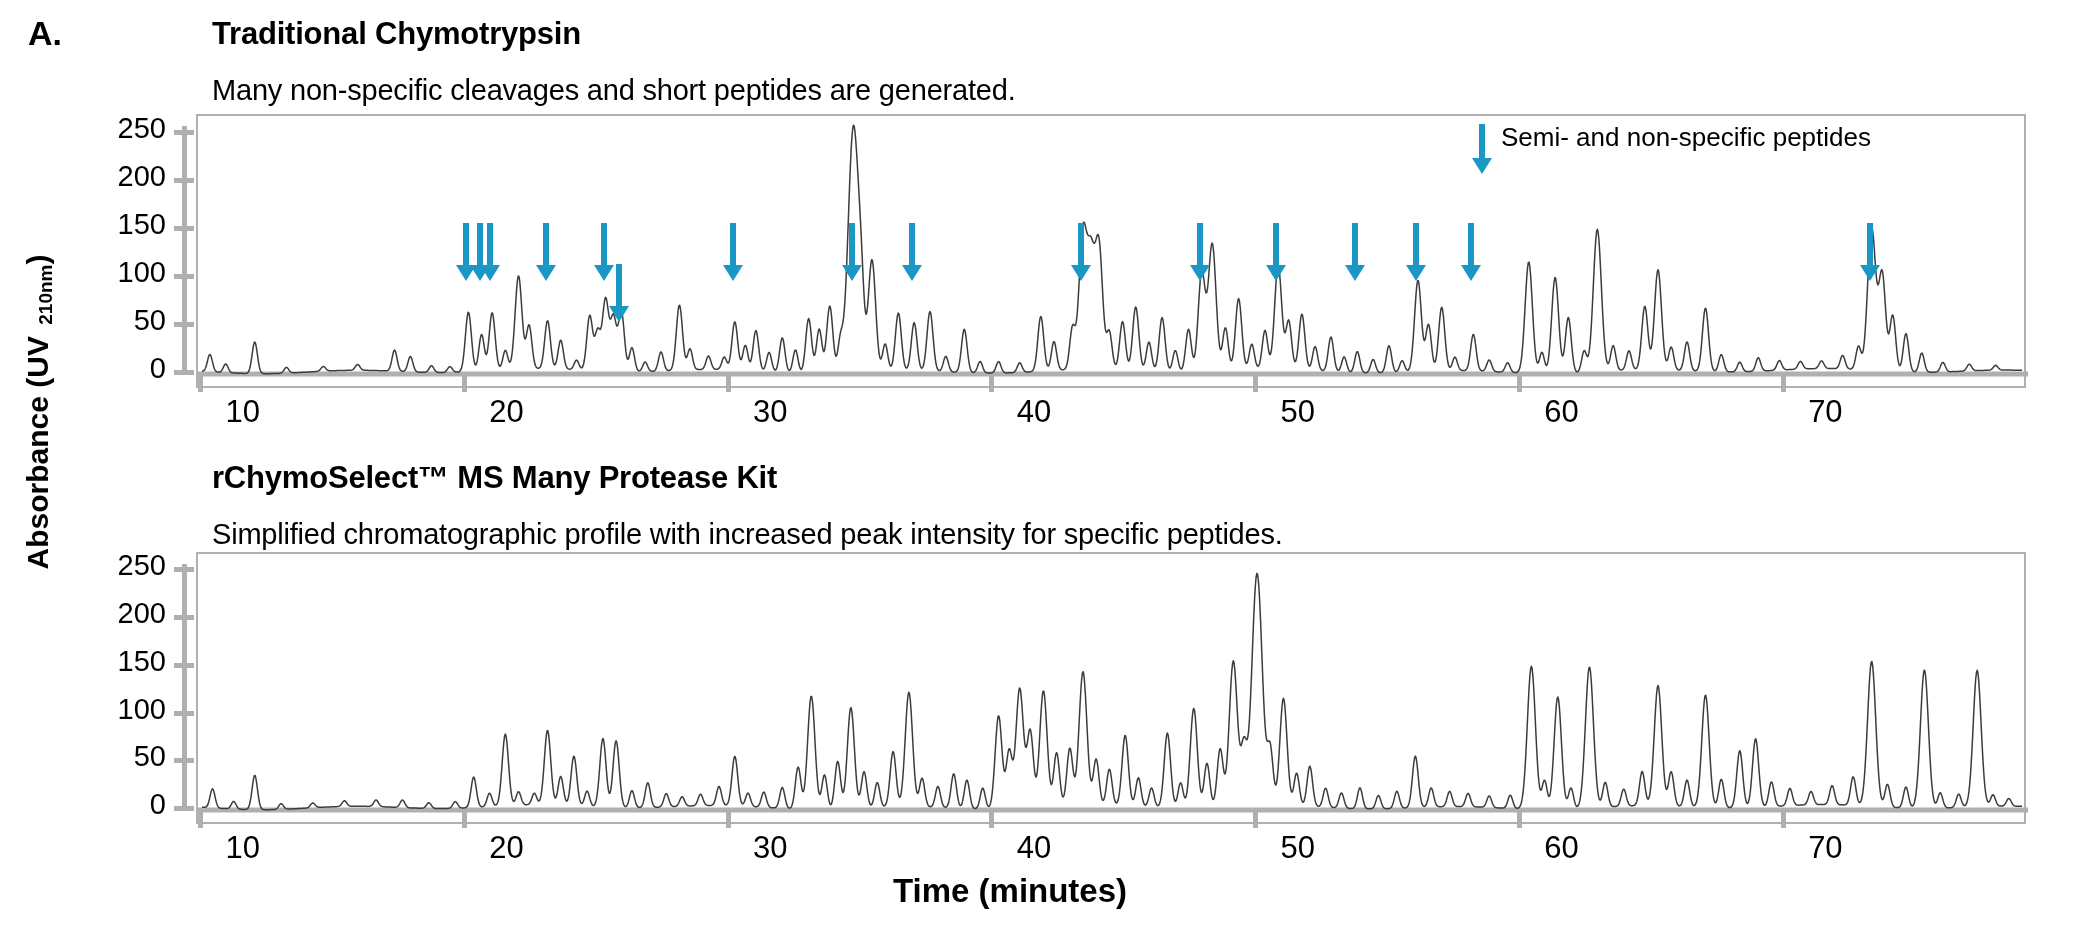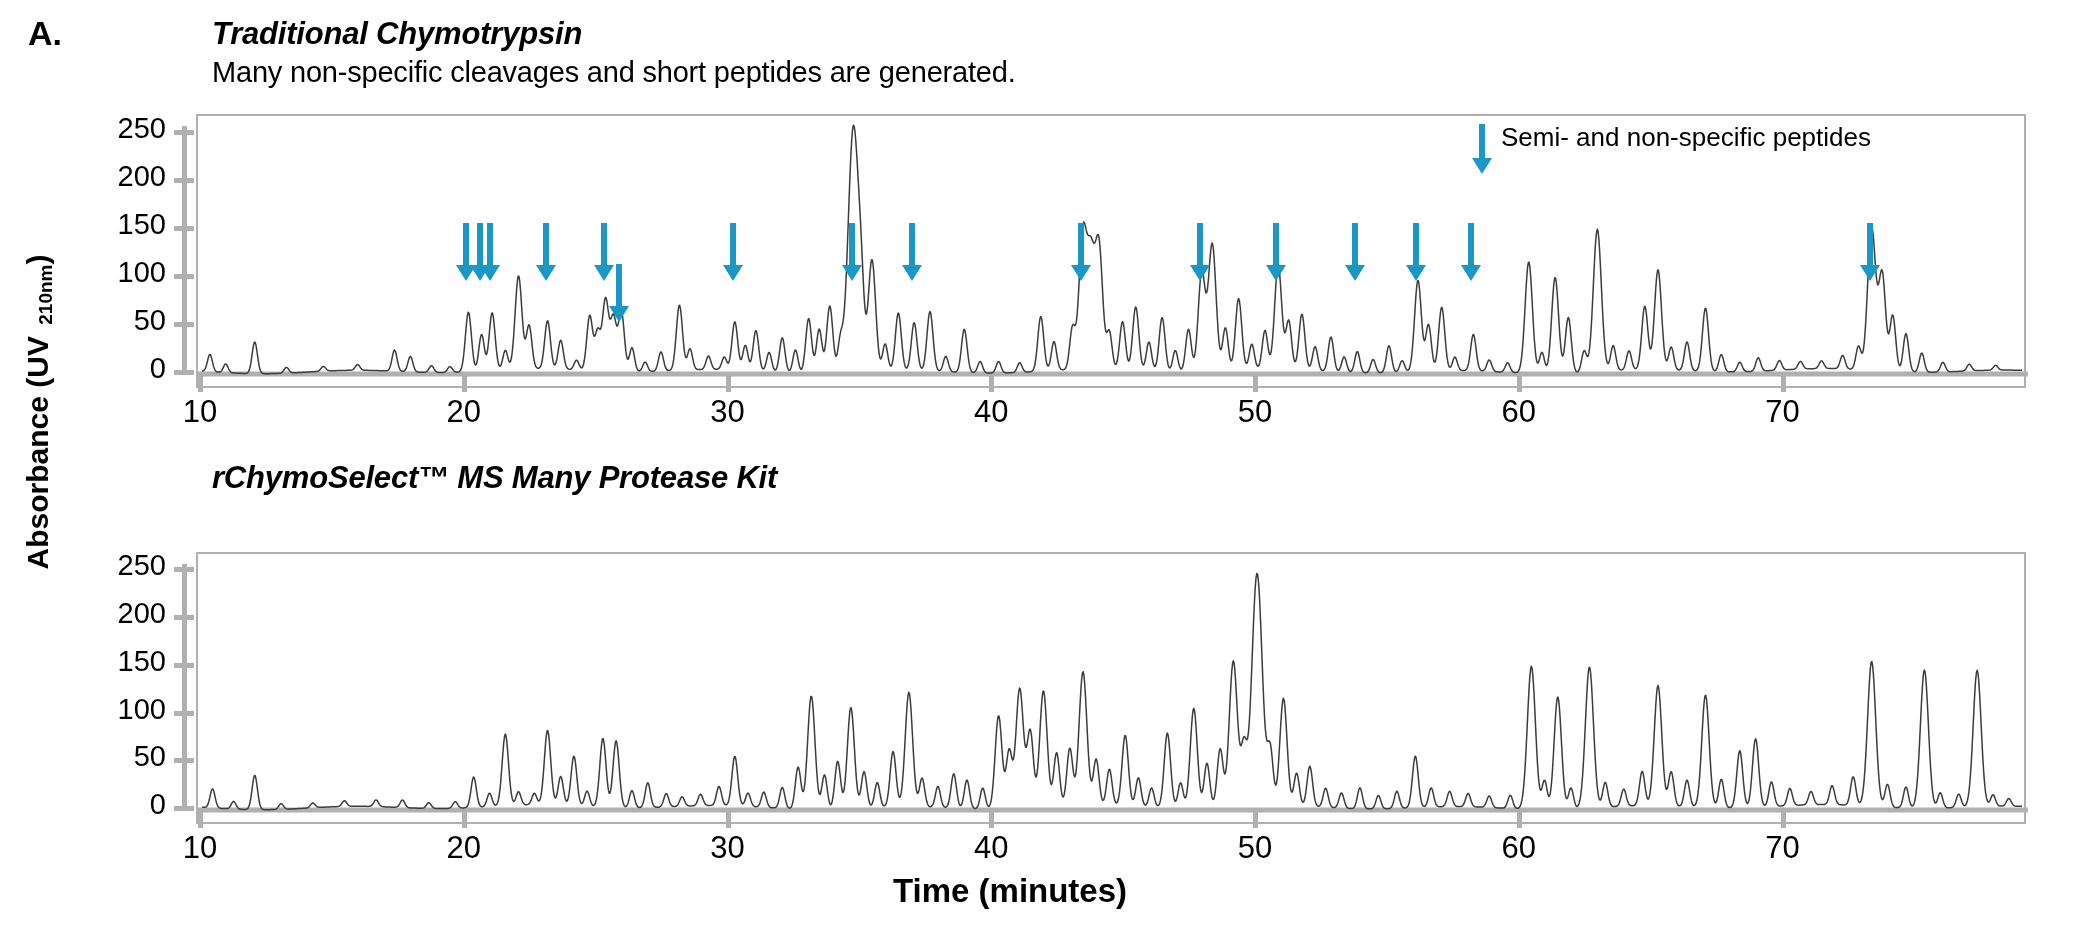--- a/index.html
+++ b/index.html
@@ -6,28 +6,28 @@
   body{width:2084px;height:938px;font-family:"Liberation Sans",sans-serif;color:#000;overflow:hidden;}
   #root{position:relative;width:2084px;height:938px;}
 
   .panel-letter{position:absolute;left:28px;top:14px;font-size:34px;font-weight:bold;letter-spacing:0px;}
 
   .ylabel-wrap{position:absolute;left:8px;top:150px;width:46px;height:520px;}
   .ylabel{position:absolute;left:-230px;top:245px;width:520px;text-align:center;
           transform:rotate(-90deg);font-size:30px;font-weight:bold;white-space:nowrap;}
   .ylabel sub{font-size:19px;font-weight:bold;vertical-align:baseline;position:relative;top:4px;padding-left:3px;}
 
-  .title{position:absolute;font-size:31px;font-weight:bold;letter-spacing:-0.2px;white-space:nowrap;font-style:italic;}
-  .subtitle{position:absolute;font-size:29px;font-weight:normal;letter-spacing:-0.2px;white-space:nowrap;}
+  .title{position:absolute;font-size:31px;font-weight:bold;letter-spacing:-0.2px;white-space:nowrap;}
+  .subtitle{position:absolute;font-size:29px;font-weight:normal;letter-spacing:-0.2px;white-space:nowrap;margin-top:18px;}
 
   .plot-box{position:absolute;border:2px solid #b0b0b0;background:#fff;box-sizing:border-box;}
   .axis-line{position:absolute;background:#b0b0b0;}
   .tick{position:absolute;background:#b0b0b0;}
   .ytick-label{position:absolute;font-size:29px;text-align:right;white-space:nowrap;}
-  .xtick-label{position:absolute;font-size:31px;text-align:center;white-space:nowrap;}
+  .xtick-label{position:absolute;font-size:31px;text-align:right;white-space:nowrap;}
 
   .trace{position:absolute;left:0;top:0;}
 
   .arrow{position:absolute;}
   .arrow .shaft{position:absolute;left:50%;top:0;width:6px;margin-left:-3px;background:#1a97c4;}
   .arrow .head{position:absolute;left:50%;bottom:0;width:0;height:0;margin-left:-10px;
                border-left:10px solid transparent;border-right:10px solid transparent;
                border-top:16px solid #1a97c4;}
 
   .legend-note{position:absolute;font-size:26px;white-space:nowrap;}
@@ -147,20 +147,21 @@
       </div>
       <div class="arrow" style="left: 1858.65px; top: 222.916px; width: 22px; height: 57.7099px;">
         <span class="shaft" style="height:42.70992366412213px;background:#1a97c4"></span>
         <span class="head" style="border-top-color:#1a97c4"></span>
       </div>
     </div>
 
   <div class="legend-note" style="left:1501px;top:122px;">Semi- and non-specific peptides</div>
 
   <div class="title" style="left:212px;top:460px;">rChymoSelect™ MS Many Protease Kit</div>
+  <div class="subtitle" style="left:212px;top:500px;">Simplified chromatographic profile with increased peak intensity for specific peptides.</div>
 
   <div id="panel2" class="plot-box" style="left:196px;top:552px;width:1830px;height:272px;">
     <svg id="svg2" class="trace" width="1830" height="272">
         <line x1="0" x2="1830" y1="256" y2="256" stroke="#b0b0b0" stroke-width="5"></line>
         <polyline points="4.00,253.30 4.76,253.34 5.52,253.36 6.27,253.36 7.03,253.28 7.79,253.05 8.55,252.54 9.31,251.56 10.07,249.92 10.82,247.52 11.58,244.41 12.34,240.94 13.10,237.74 13.86,235.51 14.62,234.83 15.38,235.89 16.13,238.43 16.89,241.82 17.65,245.34 18.41,248.44 19.17,250.80 19.92,252.39 20.68,253.36 21.44,253.90 22.20,254.18 22.96,254.32 23.72,254.41 24.47,254.46 25.23,254.51 25.99,254.55 26.75,254.59 27.51,254.62 28.27,254.62 29.03,254.58 29.78,254.43 30.54,254.09 31.30,253.48 32.06,252.53 32.82,251.25 33.57,249.80 34.33,248.47 35.09,247.60 35.85,247.44 36.61,248.06 37.37,249.28 38.12,250.79 38.88,252.24 39.64,253.43 40.40,254.27 41.16,254.79 41.92,255.09 42.68,255.24 43.43,255.32 44.19,255.37 44.95,255.40 45.71,255.42 46.47,255.43 47.23,255.41 47.98,255.34 48.74,255.14 49.50,254.68 50.26,253.77 51.02,252.16 51.77,249.55 52.53,245.76 53.29,240.80 54.05,235.06 54.81,229.30 55.57,224.54 56.33,221.75 57.08,221.58 57.84,224.07 58.60,228.65 59.36,234.35 60.12,240.17 60.88,245.27 61.63,249.24 62.39,252.02 63.15,253.76 63.91,254.76 64.67,255.28 65.42,255.53 66.18,255.63 66.94,255.67 67.70,255.68 68.46,255.68 69.22,255.67 69.98,255.66 70.73,255.65 71.49,255.64 72.25,255.63 73.01,255.62 73.77,255.60 74.53,255.58 75.28,255.55 76.04,255.50 76.80,255.40 77.56,255.20 78.32,254.84 79.07,254.24 79.83,253.38 80.59,252.29 81.35,251.15 82.11,250.19 82.87,249.67 83.63,249.73 84.38,250.36 85.14,251.35 85.90,252.45 86.66,253.42 87.42,254.15 88.17,254.62 88.93,254.87 89.69,254.99 90.45,255.02 91.21,255.01 91.97,254.98 92.72,254.95 93.48,254.91 94.24,254.88 95.00,254.84 95.76,254.80 96.52,254.77 97.27,254.73 98.03,254.69 98.79,254.65 99.55,254.61 100.31,254.57 101.07,254.53 101.83,254.49 102.58,254.45 103.34,254.41 104.10,254.37 104.86,254.32 105.62,254.28 106.37,254.23 107.13,254.18 107.89,254.10 108.65,253.98 109.41,253.76 110.17,253.39 110.93,252.82 111.68,252.02 112.44,251.06 113.20,250.09 113.96,249.34 114.72,249.01 115.48,249.17 116.23,249.78 116.99,250.64 117.75,251.53 118.51,252.28 119.27,252.81 120.03,253.13 120.78,253.29 121.54,253.34 122.30,253.34 123.06,253.32 123.82,253.29 124.57,253.25 125.33,253.21 126.09,253.18 126.85,253.14 127.61,253.11 128.37,253.07 129.13,253.03 129.88,253.00 130.64,252.97 131.40,252.93 132.16,252.90 132.92,252.87 133.67,252.84 134.43,252.81 135.19,252.78 135.95,252.75 136.71,252.72 137.47,252.69 138.23,252.66 138.98,252.61 139.74,252.53 140.50,252.38 141.26,252.10 142.02,251.63 142.78,250.89 143.53,249.90 144.29,248.76 145.05,247.69 145.81,246.93 146.57,246.72 147.32,247.10 148.08,247.97 148.84,249.06 149.60,250.14 150.36,251.01 151.12,251.62 151.87,251.99 152.63,252.18 153.39,252.27 154.15,252.30 154.91,252.31 155.67,252.31 156.42,252.31 157.18,252.30 157.94,252.30 158.70,252.30 159.46,252.30 160.22,252.30 160.97,252.30 161.73,252.31 162.49,252.31 163.25,252.32 164.01,252.32 164.77,252.33 165.53,252.33 166.28,252.34 167.04,252.35 167.80,252.36 168.56,252.37 169.32,252.38 170.08,252.38 170.83,252.36 171.59,252.29 172.35,252.12 173.11,251.78 173.87,251.19 174.63,250.29 175.38,249.11 176.14,247.82 176.90,246.69 177.66,246.00 178.42,245.98 179.17,246.63 179.93,247.76 180.69,249.09 181.45,250.34 182.21,251.32 182.97,251.99 183.72,252.40 184.48,252.63 185.24,252.75 186.00,252.82 186.76,252.86 187.52,252.89 188.27,252.92 189.03,252.95 189.79,252.98 190.55,253.01 191.31,253.04 192.07,253.07 192.83,253.10 193.58,253.13 194.34,253.16 195.10,253.19 195.86,253.21 196.62,253.23 197.38,253.21 198.13,253.12 198.89,252.90 199.65,252.46 200.41,251.72 201.17,250.62 201.93,249.24 202.68,247.79 203.44,246.60 204.20,245.98 204.96,246.13 205.72,247.02 206.47,248.39 207.23,249.91 207.99,251.28 208.75,252.33 209.51,253.04 210.27,253.46 211.02,253.69 211.78,253.81 212.54,253.88 213.30,253.92 214.06,253.95 214.82,253.98 215.58,254.01 216.33,254.03 217.09,254.06 217.85,254.08 218.61,254.11 219.37,254.13 220.13,254.16 220.88,254.18 221.64,254.20 222.40,254.21 223.16,254.22 223.92,254.20 224.68,254.12 225.43,253.93 226.19,253.56 226.95,252.94 227.71,252.06 228.47,250.98 229.22,249.89 229.98,249.05 230.74,248.69 231.50,248.92 232.26,249.68 233.02,250.76 233.78,251.89 234.53,252.85 235.29,253.56 236.05,254.02 236.81,254.27 237.57,254.40 238.32,254.45 239.08,254.47 239.84,254.48 240.60,254.49 241.36,254.49 242.12,254.48 242.87,254.48 243.63,254.48 244.39,254.47 245.15,254.47 245.91,254.46 246.67,254.45 247.42,254.45 248.18,254.43 248.94,254.41 249.70,254.38 250.46,254.30 251.22,254.15 251.97,253.85 252.73,253.32 253.49,252.49 254.25,251.37 255.01,250.05 255.77,248.79 256.53,247.88 257.28,247.57 258.04,247.95 258.80,248.90 259.56,250.15 260.32,251.40 261.07,252.44 261.83,253.17 262.59,253.61 263.35,253.83 264.11,253.93 264.87,253.95 265.63,253.92 266.38,253.86 267.14,253.73 267.90,253.48 268.66,252.97 269.42,252.03 270.18,250.38 270.93,247.79 271.69,244.08 272.45,239.35 273.21,234.03 273.97,228.91 274.73,224.95 275.48,223.04 276.24,223.60 277.00,226.50 277.76,231.05 278.52,236.30 279.28,241.34 280.03,245.53 280.79,248.62 281.55,250.65 282.31,251.84 283.07,252.45 283.82,252.69 284.58,252.66 285.34,252.39 286.10,251.79 286.86,250.76 287.62,249.17 288.38,247.01 289.13,244.48 289.89,241.99 290.65,240.07 291.41,239.21 292.17,239.65 292.93,241.23 293.68,243.54 294.44,246.00 295.20,248.17 295.96,249.77 296.72,250.72 297.47,251.07 298.23,250.83 298.99,249.94 299.75,248.20 300.51,245.34 301.27,241.00 302.02,234.91 302.78,226.97 303.54,217.45 304.30,207.02 305.06,196.79 305.82,188.07 306.57,182.18 307.33,180.07 308.09,182.10 308.85,187.91 309.61,196.54 310.37,206.70 311.13,217.04 311.88,226.47 312.64,234.28 313.40,240.20 314.16,244.23 314.92,246.56 315.68,247.41 316.43,246.99 317.19,245.53 317.95,243.35 318.71,240.95 319.47,238.90 320.22,237.78 320.98,237.90 321.74,239.24 322.50,241.43 323.26,243.94 324.02,246.26 324.78,248.09 325.53,249.34 326.29,250.09 327.05,250.49 327.81,250.66 328.57,250.69 329.33,250.61 330.08,250.40 330.84,249.95 331.60,249.16 332.36,247.90 333.12,246.14 333.88,244.01 334.63,241.85 335.39,240.11 336.15,239.25 336.91,239.50 337.67,240.77 338.43,242.66 339.18,244.65 339.94,246.22 340.70,246.96 341.46,246.62 342.22,244.94 342.98,241.70 343.73,236.66 344.49,229.68 345.25,220.86 346.01,210.64 346.77,199.89 347.52,189.85 348.28,181.87 349.04,177.18 349.80,176.55 350.56,180.08 351.32,187.19 352.07,196.77 352.83,207.45 353.59,217.94 354.35,227.19 355.11,234.59 355.87,239.86 356.62,242.96 357.38,243.97 358.14,243.01 358.90,240.30 359.66,236.24 360.42,231.49 361.17,226.96 361.93,223.67 362.69,222.42 363.45,223.55 364.21,226.79 364.97,231.39 365.72,236.40 366.48,240.94 367.24,244.42 368.00,246.55 368.76,247.21 369.52,246.33 370.28,243.85 371.03,239.67 371.79,233.82 372.55,226.61 373.31,218.74 374.07,211.26 374.82,205.43 375.58,202.33 376.34,202.59 377.10,206.17 377.86,212.37 378.62,220.04 379.38,227.97 380.13,235.14 380.89,240.94 381.65,245.16 382.41,247.86 383.17,249.24 383.93,249.48 384.68,248.71 385.44,247.01 386.20,244.60 386.96,241.82 387.72,239.25 388.48,237.51 389.23,237.08 389.99,238.09 390.75,240.27 391.51,243.08 392.27,245.92 393.03,248.32 393.78,250.06 394.54,251.10 395.30,251.50 396.06,251.28 396.82,250.39 397.57,248.62 398.33,245.66 399.09,241.19 399.85,234.95 400.61,226.92 401.37,217.46 402.13,207.35 402.88,197.75 403.64,190.01 404.40,185.35 405.16,184.58 405.92,187.82 406.68,194.51 407.43,203.52 408.19,213.44 408.95,222.92 409.71,230.84 410.47,236.42 411.22,239.25 411.98,239.12 412.74,236.07 413.50,230.31 414.26,222.33 415.02,212.96 415.77,203.37 416.53,194.95 417.29,189.07 418.05,186.76 418.81,188.45 419.57,193.84 420.32,202.02 421.08,211.72 421.84,221.61 422.60,230.62 423.36,238.08 424.12,243.75 424.88,247.73 425.63,250.29 426.39,251.78 427.15,252.46 427.91,252.47 428.67,251.84 429.43,250.50 430.18,248.39 430.94,245.60 431.70,242.43 432.46,239.45 433.22,237.32 433.97,236.58 434.73,237.45 435.49,239.68 436.25,242.71 437.01,245.87 437.77,248.64 438.52,250.73 439.28,252.12 440.04,252.92 440.80,253.32 441.56,253.43 442.32,253.30 443.07,252.88 443.83,252.02 444.59,250.50 445.35,248.12 446.11,244.78 446.87,240.63 447.63,236.18 448.38,232.18 449.14,229.50 449.90,228.78 450.66,230.19 451.42,233.38 452.18,237.60 452.93,241.99 453.69,245.85 454.45,248.83 455.21,250.85 455.97,252.09 456.73,252.76 457.48,253.08 458.24,253.20 459.00,253.24 459.76,253.21 460.52,253.14 461.27,252.99 462.03,252.68 462.79,252.10 463.55,251.09 464.31,249.54 465.07,247.42 465.82,244.92 466.58,242.42 467.34,240.48 468.10,239.59 468.86,239.98 469.62,241.54 470.37,243.84 471.13,246.34 471.89,248.56 472.65,250.25 473.41,251.38 474.17,252.03 474.93,252.35 475.68,252.48 476.44,252.48 477.20,252.39 477.96,252.17 478.72,251.74 479.48,250.99 480.23,249.84 480.99,248.27 481.75,246.43 482.51,244.62 483.27,243.26 484.02,242.71 484.78,243.12 485.54,244.36 486.30,246.08 487.06,247.87 487.82,249.41 488.57,250.54 489.33,251.26 490.09,251.65 490.85,251.83 491.61,251.90 492.37,251.91 493.13,251.89 493.88,251.86 494.64,251.80 495.40,251.70 496.16,251.48 496.92,251.06 497.68,250.31 498.43,249.10 499.19,247.40 499.95,245.29 500.71,243.10 501.47,241.27 502.23,240.28 502.98,240.38 503.74,241.56 504.50,243.47 505.26,245.65 506.02,247.65 506.77,249.21 507.53,250.28 508.29,250.91 509.05,251.24 509.81,251.39 510.57,251.45 511.32,251.46 512.08,251.45 512.84,251.39 513.60,251.24 514.36,250.93 515.12,250.30 515.88,249.18 516.63,247.37 517.39,244.78 518.15,241.54 518.91,238.03 519.67,234.90 520.42,232.87 521.18,232.45 521.94,233.77 522.70,236.46 523.46,239.89 524.22,243.34 524.98,246.28 525.73,248.45 526.49,249.85 527.25,250.59 528.01,250.79 528.77,250.50 529.52,249.62 530.28,247.94 531.04,245.16 531.80,240.98 532.56,235.27 533.32,228.19 534.08,220.34 534.83,212.69 535.59,206.47 536.35,202.82 537.11,202.47 537.87,205.50 538.63,211.30 539.38,218.79 540.14,226.75 540.90,234.10 541.66,240.17 542.42,244.67 543.18,247.65 543.93,249.31 544.69,249.84 545.45,249.41 546.21,248.11 546.97,246.11 547.73,243.69 548.48,241.35 549.24,239.64 550.00,239.03 550.76,239.72 551.52,241.52 552.27,243.96 553.03,246.51 553.79,248.73 554.55,250.40 555.31,251.50 556.07,252.16 556.82,252.51 557.58,252.67 558.34,252.69 559.10,252.56 559.86,252.19 560.62,251.46 561.38,250.18 562.13,248.27 562.89,245.76 563.65,242.95 564.41,240.35 565.17,238.56 565.93,238.07 566.68,239.02 567.44,241.17 568.20,243.98 568.96,246.85 569.72,249.31 570.48,251.15 571.23,252.36 571.99,253.08 572.75,253.48 573.51,253.68 574.27,253.79 575.02,253.85 575.78,253.86 576.54,253.80 577.30,253.59 578.06,253.12 578.82,252.19 579.57,250.59 580.33,248.18 581.09,244.96 581.85,241.23 582.61,237.58 583.37,234.76 584.13,233.46 584.88,234.04 585.64,236.35 586.40,239.82 587.16,243.68 587.92,247.26 588.68,250.12 589.43,252.12 590.19,253.35 590.95,253.98 591.71,254.12 592.47,253.82 593.23,252.95 593.98,251.30 594.74,248.58 595.50,244.54 596.26,239.13 597.02,232.62 597.78,225.70 598.53,219.41 599.29,214.87 600.05,213.00 600.81,214.14 601.57,217.94 602.33,223.45 603.08,229.35 603.84,234.34 604.60,237.34 605.36,237.65 606.12,234.91 606.88,229.05 607.63,220.23 608.39,208.87 609.15,195.66 609.91,181.56 610.67,167.85 611.43,155.91 612.18,147.08 612.94,142.43 613.70,142.54 614.46,147.41 615.22,156.41 615.98,168.49 616.73,182.29 617.49,196.44 618.25,209.71 619.01,221.19 619.77,230.24 620.52,236.50 621.28,239.86 622.04,240.37 622.80,238.36 623.56,234.44 624.32,229.57 625.08,224.95 625.83,221.77 626.59,220.92 627.35,222.69 628.11,226.73 628.87,232.18 629.63,238.00 630.38,243.23 631.14,247.27 631.90,249.78 632.66,250.68 633.42,249.92 634.17,247.46 634.93,243.25 635.69,237.38 636.45,230.22 637.21,222.52 637.97,215.38 638.73,210.01 639.48,207.42 640.24,208.12 641.00,211.89 641.76,217.87 642.52,224.76 643.27,231.22 644.03,236.05 644.79,238.43 645.55,237.90 646.31,234.26 647.07,227.60 647.82,218.19 648.58,206.60 649.34,193.69 650.10,180.65 650.86,168.86 651.62,159.72 652.37,154.42 653.13,153.67 653.89,157.57 654.65,165.58 655.41,176.65 656.17,189.44 656.92,202.54 657.68,214.74 658.44,225.12 659.20,233.11 659.96,238.40 660.72,240.89 661.47,240.68 662.23,238.03 662.99,233.54 663.75,228.09 664.51,222.84 665.27,219.02 666.02,217.56 666.78,218.86 667.54,222.66 668.30,228.14 669.06,234.25 669.82,240.00 670.57,244.72 671.33,248.12 672.09,250.18 672.85,251.00 673.61,250.67 674.37,249.21 675.13,246.62 675.88,242.99 676.64,238.66 677.40,234.27 678.16,230.68 678.92,228.70 679.68,228.81 680.43,230.98 681.19,234.66 681.95,239.03 682.71,243.27 683.47,246.79 684.23,249.35 684.98,250.95 685.74,251.73 686.50,251.82 687.26,251.23 688.02,249.85 688.77,247.42 689.53,243.64 690.29,238.27 691.05,231.31 691.81,223.10 692.57,214.44 693.32,206.49 694.08,200.52 694.84,197.61 695.60,198.30 696.36,202.45 697.12,209.25 697.88,217.49 698.63,225.84 699.39,233.19 700.15,238.80 700.91,242.27 701.67,243.46 702.43,242.36 703.18,238.95 703.94,233.16 704.70,224.97 705.46,214.46 706.22,201.93 706.98,188.04 707.73,173.75 708.49,160.33 709.25,149.14 710.01,141.46 710.77,138.21 711.53,139.80 712.28,146.03 713.04,156.13 713.80,168.93 714.56,183.06 715.32,197.18 716.08,210.18 716.83,221.23 717.59,229.82 718.35,235.70 719.11,238.84 719.87,239.35 720.63,237.59 721.38,234.20 722.14,230.13 722.90,226.48 723.66,224.32 724.42,224.32 725.18,226.59 725.93,230.62 726.69,235.58 727.45,240.54 728.21,244.82 728.97,248.07 729.73,250.28 730.48,251.62 731.24,252.35 732.00,252.66 732.76,252.64 733.52,252.29 734.27,251.48 735.03,250.04 735.79,247.80 736.55,244.73 737.31,241.06 738.07,237.31 738.83,234.23 739.58,232.55 740.34,232.71 741.10,234.67 741.86,237.94 742.62,241.78 743.38,245.46 744.13,248.49 744.89,250.68 745.65,252.08 746.41,252.86 747.17,253.18 747.92,253.13 748.68,252.67 749.44,251.66 750.20,249.84 750.96,246.95 751.72,242.86 752.48,237.67 753.23,231.86 753.99,226.28 754.75,221.97 755.51,219.85 756.27,220.42 757.02,223.55 757.78,228.55 758.54,234.40 759.30,240.10 760.06,244.91 760.82,248.46 761.57,250.67 762.33,251.60 763.09,251.33 763.85,249.85 764.61,247.14 765.37,243.25 766.12,238.51 766.88,233.54 767.64,229.25 768.40,226.57 769.16,226.13 769.92,228.04 770.67,231.86 771.43,236.74 772.19,241.74 772.95,246.13 773.71,249.53 774.47,251.86 775.22,253.31 775.98,254.10 776.74,254.45 777.50,254.46 778.26,254.15 779.02,253.41 779.77,252.05 780.53,249.91 781.29,246.93 782.05,243.29 782.81,239.50 783.57,236.28 784.32,234.36 785.08,234.25 785.84,235.96 786.60,239.07 787.36,242.82 788.12,246.47 788.88,249.44 789.63,251.44 790.39,252.39 791.15,252.30 791.91,251.12 792.67,248.70 793.43,244.79 794.18,239.09 794.94,231.37 795.70,221.63 796.46,210.16 797.22,197.69 797.98,185.31 798.73,174.37 799.49,166.21 800.25,161.95 801.01,162.14 801.77,166.69 802.52,174.80 803.28,185.13 804.04,196.04 804.80,205.86 805.56,213.21 806.32,217.16 807.07,217.43 807.83,214.43 808.59,209.22 809.35,203.25 810.11,198.10 810.87,195.03 811.63,194.67 812.38,196.81 813.14,200.43 813.90,204.05 814.66,206.08 815.42,205.20 816.18,200.73 816.93,192.67 817.69,181.73 818.45,169.17 819.21,156.57 819.97,145.59 820.73,137.71 821.48,134.00 822.24,134.91 823.00,140.22 823.76,149.06 824.52,160.02 825.28,171.44 826.03,181.61 826.79,189.11 827.55,193.07 828.31,193.28 829.07,190.30 829.83,185.36 830.58,180.09 831.34,176.17 832.10,174.97 832.86,177.23 833.62,182.89 834.38,191.13 835.13,200.64 835.89,209.87 836.65,217.39 837.41,222.04 838.17,223.10 838.93,220.28 839.68,213.66 840.44,203.74 841.20,191.33 841.96,177.59 842.72,163.89 843.48,151.73 844.23,142.54 844.99,137.44 845.75,137.09 846.51,141.53 847.27,150.21 848.02,162.10 848.78,175.84 849.54,190.01 850.30,203.31 851.06,214.66 851.82,223.27 852.58,228.66 853.33,230.61 854.09,229.20 854.85,224.88 855.61,218.50 856.37,211.28 857.13,204.69 857.88,200.12 858.64,198.64 859.40,200.63 860.16,205.76 860.92,213.07 861.67,221.30 862.43,229.19 863.19,235.77 863.95,240.42 864.71,242.81 865.47,242.83 866.23,240.47 866.98,235.80 867.74,229.08 868.50,220.86 869.26,212.04 870.02,203.83 870.77,197.54 871.53,194.24 872.29,194.45 873.05,197.98 873.81,203.90 874.57,210.81 875.32,217.15 876.08,221.53 876.84,222.93 877.60,220.76 878.36,214.88 879.12,205.53 879.87,193.25 880.63,178.88 881.39,163.53 882.15,148.52 882.91,135.23 883.67,125.02 884.42,118.97 885.18,117.76 885.94,121.52 886.70,129.84 887.46,141.80 888.22,156.20 888.98,171.66 889.73,186.84 890.49,200.60 891.25,212.02 892.01,220.46 892.77,225.55 893.52,227.19 894.28,225.66 895.04,221.60 895.80,216.12 896.56,210.59 897.32,206.44 898.08,204.82 898.83,206.27 899.59,210.62 900.35,217.07 901.11,224.47 901.87,231.68 902.63,237.83 903.38,242.43 904.14,245.31 904.90,246.48 905.66,245.97 906.42,243.82 907.18,240.08 907.93,234.96 908.69,228.99 909.45,223.03 910.21,218.15 910.97,215.38 911.73,215.34 912.48,218.04 913.24,222.89 914.00,228.88 914.76,234.96 915.52,240.29 916.27,244.38 917.03,247.13 917.79,248.60 918.55,248.92 919.31,248.13 920.07,246.12 920.83,242.66 921.58,237.50 922.34,230.48 923.10,221.72 923.86,211.72 924.62,201.43 925.38,192.10 926.13,185.08 926.89,181.51 927.65,181.99 928.41,186.45 929.17,194.14 929.92,203.86 930.68,214.23 931.44,224.04 932.20,232.39 932.96,238.81 933.72,243.12 934.48,245.35 935.23,245.60 935.99,244.00 936.75,240.79 937.51,236.42 938.27,231.60 939.02,227.29 939.78,224.47 940.54,223.84 941.30,225.58 942.06,229.27 942.82,234.10 943.58,239.13 944.33,243.59 945.09,247.05 945.85,249.40 946.61,250.71 947.37,251.12 948.13,250.71 948.88,249.45 949.64,247.32 950.40,244.39 951.16,240.97 951.92,237.62 952.67,235.06 953.43,233.93 954.19,234.53 954.95,236.71 955.71,239.93 956.47,243.46 957.23,246.66 957.98,249.14 958.74,250.76 959.50,251.55 960.26,251.57 961.02,250.79 961.77,249.07 962.53,246.13 963.29,241.66 964.05,235.38 964.81,227.23 965.57,217.48 966.33,206.82 967.08,196.35 967.84,187.41 968.60,181.32 969.36,179.06 970.12,180.99 970.88,186.81 971.63,195.58 972.39,206.00 973.15,216.71 973.91,226.55 974.67,234.77 975.42,240.96 976.18,245.05 976.94,247.09 977.70,247.24 978.46,245.64 979.22,242.60 979.98,238.60 980.73,234.40 981.49,230.90 982.25,228.95 983.01,229.04 983.77,231.10 984.52,234.54 985.28,238.42 986.04,241.75 986.80,243.73 987.56,243.80 988.32,241.64 989.08,237.06 989.83,230.03 990.59,220.64 991.35,209.23 992.11,196.50 992.87,183.47 993.62,171.45 994.38,161.84 995.14,155.85 995.90,154.31 996.66,157.42 997.42,164.75 998.17,175.31 998.93,187.77 999.69,200.71 1000.45,212.87 1001.21,223.25 1001.97,231.18 1002.73,236.28 1003.48,238.42 1004.24,237.65 1005.00,234.26 1005.76,228.86 1006.52,222.40 1007.27,216.13 1008.03,211.36 1008.79,209.17 1009.55,210.10 1010.31,213.96 1011.07,219.97 1011.83,226.97 1012.58,233.79 1013.34,239.48 1014.10,243.45 1014.86,245.43 1015.62,245.28 1016.38,242.99 1017.13,238.55 1017.89,232.11 1018.65,224.09 1019.41,215.25 1020.17,206.69 1020.92,199.72 1021.68,195.47 1022.44,194.61 1023.20,197.11 1023.96,202.20 1024.72,208.54 1025.47,214.55 1026.23,218.76 1026.99,220.04 1027.75,217.72 1028.51,211.60 1029.27,201.89 1030.02,189.15 1030.78,174.21 1031.54,158.18 1032.30,142.34 1033.06,128.07 1033.82,116.70 1034.58,109.34 1035.33,106.73 1036.09,109.10 1036.85,116.10 1037.61,126.86 1038.37,140.09 1039.13,154.20 1039.88,167.58 1040.64,178.75 1041.40,186.69 1042.16,190.93 1042.92,191.72 1043.67,189.97 1044.43,187.01 1045.19,184.23 1045.95,182.68 1046.71,182.74 1047.47,184.02 1048.22,185.48 1048.98,185.74 1049.74,183.50 1050.50,177.83 1051.26,168.30 1052.02,155.05 1052.77,138.64 1053.53,119.97 1054.29,100.12 1055.05,80.26 1055.81,61.58 1056.57,45.24 1057.33,32.24 1058.08,23.43 1058.84,19.38 1059.60,20.35 1060.36,26.28 1061.12,36.79 1061.88,51.18 1062.63,68.56 1063.39,87.84 1064.15,107.86 1064.91,127.45 1065.67,145.46 1066.42,160.88 1067.18,172.96 1067.94,181.27 1068.70,185.90 1069.46,187.53 1070.22,187.32 1070.98,186.75 1071.73,187.27 1072.49,189.93 1073.25,195.08 1074.01,202.33 1074.77,210.69 1075.53,218.86 1076.28,225.60 1077.04,229.91 1077.80,231.16 1078.56,229.04 1079.32,223.58 1080.08,215.02 1080.83,203.90 1081.59,191.03 1082.35,177.53 1083.11,164.75 1083.87,154.14 1084.63,146.99 1085.38,144.22 1086.14,146.21 1086.90,152.71 1087.66,162.87 1088.42,175.47 1089.17,189.11 1089.93,202.48 1090.69,214.49 1091.45,224.40 1092.21,231.77 1092.97,236.40 1093.72,238.27 1094.48,237.57 1095.24,234.69 1096.00,230.35 1096.76,225.56 1097.52,221.50 1098.27,219.24 1099.03,219.42 1099.79,222.08 1100.55,226.65 1101.31,232.17 1102.07,237.65 1102.83,242.32 1103.58,245.72 1104.34,247.71 1105.10,248.28 1105.86,247.41 1106.62,245.05 1107.38,241.16 1108.13,235.84 1108.89,229.49 1109.65,222.90 1110.41,217.13 1111.17,213.30 1111.92,212.23 1112.68,214.16 1113.44,218.69 1114.20,224.88 1114.96,231.61 1115.72,237.88 1116.48,243.05 1117.23,246.88 1117.99,249.45 1118.75,251.02 1119.51,251.87 1120.27,252.22 1121.03,252.16 1121.78,251.67 1122.54,250.63 1123.30,248.89 1124.06,246.35 1124.82,243.15 1125.58,239.69 1126.33,236.60 1127.09,234.61 1127.85,234.24 1128.61,235.59 1129.37,238.33 1130.13,241.79 1130.88,245.28 1131.64,248.26 1132.40,250.49 1133.16,251.96 1133.92,252.83 1134.67,253.30 1135.43,253.51 1136.19,253.53 1136.95,253.36 1137.71,252.92 1138.47,252.05 1139.23,250.61 1139.98,248.53 1140.74,245.90 1141.50,243.07 1142.26,240.62 1143.02,239.12 1143.77,239.00 1144.53,240.29 1145.29,242.66 1146.05,245.53 1146.81,248.31 1147.57,250.61 1148.33,252.26 1149.08,253.32 1149.84,253.92 1150.60,254.24 1151.36,254.40 1152.12,254.47 1152.88,254.50 1153.63,254.48 1154.39,254.37 1155.15,254.08 1155.91,253.49 1156.67,252.38 1157.42,250.56 1158.18,247.90 1158.94,244.49 1159.70,240.68 1160.46,237.15 1161.22,234.65 1161.97,233.80 1162.73,234.84 1163.49,237.49 1164.25,241.11 1165.01,244.93 1165.77,248.32 1166.52,250.94 1167.28,252.72 1168.04,253.80 1168.80,254.39 1169.56,254.69 1170.32,254.82 1171.08,254.87 1171.83,254.87 1172.59,254.83 1173.35,254.72 1174.11,254.47 1174.87,253.95 1175.63,253.04 1176.38,251.58 1177.14,249.56 1177.90,247.11 1178.66,244.61 1179.42,242.59 1180.17,241.56 1180.93,241.81 1181.69,243.26 1182.45,245.51 1183.21,248.03 1183.97,250.33 1184.73,252.12 1185.48,253.33 1186.24,254.05 1187.00,254.43 1187.76,254.60 1188.52,254.66 1189.28,254.67 1190.03,254.64 1190.79,254.57 1191.55,254.43 1192.31,254.12 1193.07,253.53 1193.83,252.48 1194.58,250.79 1195.34,248.39 1196.10,245.39 1196.86,242.18 1197.62,239.35 1198.38,237.57 1199.13,237.30 1199.89,238.60 1200.65,241.12 1201.41,244.23 1202.17,247.29 1202.92,249.84 1203.68,251.69 1204.44,252.86 1205.20,253.51 1205.96,253.82 1206.72,253.92 1207.47,253.86 1208.23,253.65 1208.99,253.19 1209.75,252.33 1210.51,250.79 1211.27,248.25 1212.02,244.39 1212.78,238.99 1213.54,232.09 1214.30,224.13 1215.06,215.98 1215.82,208.82 1216.58,203.88 1217.33,202.09 1218.09,203.81 1218.85,208.68 1219.61,215.78 1220.37,223.86 1221.13,231.76 1221.88,238.59 1222.64,243.93 1223.40,247.72 1224.16,250.18 1224.92,251.60 1225.67,252.28 1226.43,252.40 1227.19,252.00 1227.95,251.02 1228.71,249.32 1229.47,246.82 1230.23,243.62 1230.98,240.08 1231.74,236.83 1232.50,234.59 1233.26,233.92 1234.02,234.98 1234.78,237.50 1235.53,240.84 1236.29,244.30 1237.05,247.29 1237.81,249.55 1238.57,251.05 1239.33,251.94 1240.08,252.40 1240.84,252.61 1241.60,252.68 1242.36,252.70 1243.12,252.67 1243.88,252.60 1244.63,252.43 1245.39,252.09 1246.15,251.44 1246.91,250.31 1247.67,248.56 1248.42,246.19 1249.18,243.38 1249.94,240.58 1250.70,238.38 1251.46,237.35 1252.22,237.76 1252.98,239.49 1253.73,242.09 1254.49,244.95 1255.25,247.54 1256.01,249.56 1256.77,250.93 1257.52,251.76 1258.28,252.20 1259.04,252.42 1259.80,252.51 1260.56,252.55 1261.32,252.55 1262.08,252.53 1262.83,252.45 1263.59,252.25 1264.35,251.83 1265.11,251.04 1265.87,249.75 1266.63,247.89 1267.38,245.54 1268.14,243.03 1268.90,240.85 1269.66,239.55 1270.42,239.48 1271.17,240.67 1271.93,242.79 1272.69,245.33 1273.45,247.75 1274.21,249.72 1274.97,251.12 1275.72,251.99 1276.48,252.49 1277.24,252.74 1278.00,252.87 1278.76,252.93 1279.52,252.97 1280.27,253.00 1281.03,253.03 1281.79,253.06 1282.55,253.08 1283.31,253.07 1284.07,253.02 1284.83,252.86 1285.58,252.49 1286.34,251.80 1287.10,250.65 1287.86,249.00 1288.62,246.95 1289.38,244.81 1290.13,243.04 1290.89,242.09 1291.65,242.25 1292.41,243.48 1293.17,245.45 1293.92,247.67 1294.68,249.72 1295.44,251.34 1296.20,252.45 1296.96,253.14 1297.72,253.52 1298.48,253.72 1299.23,253.83 1299.99,253.89 1300.75,253.94 1301.51,253.98 1302.27,254.02 1303.03,254.05 1303.78,254.07 1304.54,254.06 1305.30,253.98 1306.06,253.75 1306.82,253.25 1307.58,252.33 1308.33,250.87 1309.09,248.84 1309.85,246.41 1310.61,243.98 1311.37,242.07 1312.13,241.20 1312.88,241.60 1313.64,243.19 1314.40,245.53 1315.16,248.10 1315.92,250.40 1316.67,252.17 1317.43,253.36 1318.19,254.04 1318.95,254.33 1319.71,254.33 1320.47,254.05 1321.22,253.46 1321.98,252.41 1322.74,250.71 1323.50,248.08 1324.26,244.20 1325.02,238.71 1325.77,231.29 1326.53,221.70 1327.29,209.85 1328.05,195.94 1328.81,180.45 1329.57,164.18 1330.33,148.25 1331.08,133.90 1331.84,122.44 1332.60,114.97 1333.36,112.25 1334.12,114.57 1334.88,121.69 1335.63,132.89 1336.39,147.06 1337.15,162.93 1337.91,179.18 1338.67,194.65 1339.42,208.39 1340.18,219.73 1340.94,228.23 1341.70,233.68 1342.46,236.13 1343.22,235.92 1343.98,233.75 1344.73,230.62 1345.49,227.75 1346.25,226.20 1347.01,226.64 1347.77,229.06 1348.53,232.87 1349.28,237.08 1350.04,240.59 1350.80,242.48 1351.56,242.13 1352.32,239.18 1353.08,233.49 1353.83,225.12 1354.59,214.29 1355.35,201.49 1356.11,187.53 1356.87,173.52 1357.63,160.81 1358.38,150.75 1359.14,144.54 1359.90,142.95 1360.66,146.17 1361.42,153.80 1362.17,164.90 1362.93,178.20 1363.69,192.32 1364.45,206.00 1365.21,218.25 1365.97,228.42 1366.73,236.16 1367.48,241.39 1368.24,244.15 1369.00,244.65 1369.76,243.28 1370.52,240.65 1371.27,237.60 1372.03,235.09 1372.79,233.92 1373.55,234.52 1374.31,236.80 1375.07,240.20 1375.83,243.96 1376.58,247.39 1377.34,250.04 1378.10,251.73 1378.86,252.46 1379.62,252.32 1380.38,251.33 1381.13,249.40 1381.89,246.33 1382.65,241.83 1383.41,235.57 1384.17,227.25 1384.92,216.71 1385.68,203.96 1386.44,189.32 1387.20,173.42 1387.96,157.21 1388.72,141.88 1389.47,128.74 1390.23,119.02 1390.99,113.70 1391.75,113.33 1392.51,117.93 1393.27,127.03 1394.02,139.70 1394.78,154.73 1395.54,170.81 1396.30,186.72 1397.06,201.47 1397.82,214.38 1398.58,225.08 1399.33,233.47 1400.09,239.62 1400.85,243.69 1401.61,245.81 1402.37,246.11 1403.13,244.70 1403.88,241.83 1404.64,237.96 1405.40,233.84 1406.16,230.38 1406.92,228.47 1407.67,228.61 1408.43,230.78 1409.19,234.46 1409.95,238.82 1410.71,243.05 1411.47,246.58 1412.23,249.15 1412.98,250.83 1413.74,251.79 1414.50,252.29 1415.26,252.50 1416.02,252.57 1416.78,252.56 1417.53,252.49 1418.29,252.35 1419.05,252.05 1419.81,251.50 1420.57,250.50 1421.33,248.89 1422.08,246.58 1422.84,243.63 1423.60,240.41 1424.36,237.49 1425.12,235.54 1425.88,235.05 1426.63,236.15 1427.39,238.54 1428.15,241.61 1428.91,244.72 1429.67,247.35 1430.42,249.30 1431.18,250.56 1431.94,251.28 1432.70,251.65 1433.46,251.80 1434.22,251.83 1434.97,251.78 1435.73,251.63 1436.49,251.30 1437.25,250.64 1438.01,249.43 1438.77,247.39 1439.52,244.25 1440.28,239.90 1441.04,234.51 1441.80,228.62 1442.56,223.14 1443.32,219.10 1444.08,217.38 1444.83,218.37 1445.59,221.81 1446.35,226.91 1447.11,232.62 1447.87,237.89 1448.63,241.97 1449.38,244.45 1450.14,245.17 1450.90,244.06 1451.66,241.06 1452.42,236.06 1453.17,228.90 1453.93,219.47 1454.69,207.85 1455.45,194.41 1456.21,179.87 1456.97,165.25 1457.73,151.85 1458.48,141.04 1459.24,134.00 1460.00,131.56 1460.76,134.02 1461.52,141.09 1462.27,151.92 1463.03,165.33 1463.79,179.92 1464.55,194.39 1465.31,207.60 1466.07,218.73 1466.83,227.24 1467.58,232.82 1468.34,235.41 1469.10,235.16 1469.86,232.54 1470.62,228.32 1471.37,223.63 1472.13,219.70 1472.89,217.67 1473.65,218.15 1474.41,221.15 1475.17,226.06 1475.93,231.90 1476.68,237.67 1477.44,242.62 1478.20,246.41 1478.96,249.00 1479.72,250.60 1480.47,251.46 1481.23,251.78 1481.99,251.66 1482.75,251.05 1483.51,249.78 1484.27,247.66 1485.03,244.54 1485.78,240.46 1486.54,235.80 1487.30,231.27 1488.06,227.77 1488.82,226.10 1489.57,226.68 1490.33,229.37 1491.09,233.53 1491.85,238.29 1492.61,242.79 1493.37,246.47 1494.13,249.10 1494.88,250.72 1495.64,251.48 1496.40,251.51 1497.16,250.87 1497.92,249.46 1498.67,247.05 1499.43,243.34 1500.19,237.98 1500.95,230.64 1501.71,221.15 1502.47,209.59 1503.23,196.37 1503.98,182.29 1504.74,168.47 1505.50,156.25 1506.26,146.98 1507.02,141.76 1507.77,141.26 1508.53,145.54 1509.29,154.06 1510.05,165.80 1510.81,179.44 1511.57,193.62 1512.33,207.16 1513.08,219.17 1513.84,229.14 1514.60,236.93 1515.36,242.59 1516.12,246.33 1516.88,248.36 1517.63,248.80 1518.39,247.71 1519.15,245.15 1519.91,241.28 1520.67,236.55 1521.42,231.72 1522.18,227.72 1522.94,225.49 1523.70,225.56 1524.46,227.93 1525.22,232.04 1525.98,237.00 1526.73,241.91 1527.49,246.08 1528.25,249.22 1529.01,251.33 1529.77,252.59 1530.53,253.26 1531.28,253.54 1532.04,253.55 1532.80,253.30 1533.56,252.69 1534.32,251.52 1535.08,249.50 1535.83,246.28 1536.59,241.55 1537.35,235.16 1538.11,227.29 1538.87,218.51 1539.63,209.84 1540.38,202.54 1541.14,197.85 1541.90,196.62 1542.66,199.09 1543.42,204.78 1544.17,212.68 1544.93,221.49 1545.69,229.99 1546.45,237.30 1547.21,242.94 1547.97,246.79 1548.72,248.94 1549.48,249.52 1550.24,248.57 1551.00,246.03 1551.76,241.74 1552.52,235.55 1553.27,227.51 1554.03,218.00 1554.79,207.83 1555.55,198.17 1556.31,190.37 1557.07,185.65 1557.83,184.82 1558.58,188.02 1559.34,194.68 1560.10,203.72 1560.86,213.79 1561.62,223.62 1562.38,232.27 1563.13,239.22 1563.89,244.35 1564.65,247.84 1565.41,249.97 1566.17,251.03 1566.92,251.21 1567.68,250.56 1568.44,249.00 1569.20,246.43 1569.96,242.86 1570.72,238.57 1571.48,234.13 1572.23,230.38 1572.99,228.14 1573.75,227.96 1574.51,229.87 1575.27,233.39 1576.02,237.71 1576.78,241.99 1577.54,245.63 1578.30,248.33 1579.06,250.11 1579.82,251.16 1580.58,251.70 1581.33,251.94 1582.09,252.02 1582.85,252.02 1583.61,251.95 1584.37,251.82 1585.12,251.55 1585.88,251.03 1586.64,250.10 1587.40,248.57 1588.16,246.34 1588.92,243.46 1589.68,240.24 1590.43,237.23 1591.19,235.11 1591.95,234.41 1592.71,235.31 1593.47,237.55 1594.22,240.56 1594.98,243.68 1595.74,246.39 1596.50,248.42 1597.26,249.75 1598.02,250.53 1598.78,250.92 1599.53,251.08 1600.29,251.14 1601.05,251.14 1601.81,251.12 1602.57,251.09 1603.32,251.06 1604.08,251.02 1604.84,250.96 1605.60,250.85 1606.36,250.65 1607.12,250.24 1607.88,249.49 1608.63,248.26 1609.39,246.46 1610.15,244.15 1610.91,241.60 1611.67,239.29 1612.42,237.76 1613.18,237.43 1613.94,238.38 1614.70,240.34 1615.46,242.81 1616.22,245.25 1616.98,247.28 1617.73,248.74 1618.49,249.66 1619.25,250.18 1620.01,250.43 1620.77,250.54 1621.52,250.58 1622.28,250.59 1623.04,250.59 1623.80,250.58 1624.56,250.57 1625.32,250.55 1626.08,250.48 1626.83,250.32 1627.59,249.96 1628.35,249.27 1629.11,248.05 1629.87,246.11 1630.63,243.40 1631.38,240.07 1632.14,236.58 1632.90,233.60 1633.66,231.83 1634.42,231.72 1635.17,233.32 1635.93,236.20 1636.69,239.69 1637.45,243.09 1638.21,245.91 1638.97,247.97 1639.73,249.30 1640.48,250.08 1641.24,250.48 1642.00,250.68 1642.76,250.78 1643.52,250.83 1644.28,250.86 1645.03,250.88 1645.79,250.88 1646.55,250.83 1647.31,250.69 1648.07,250.33 1648.83,249.60 1649.58,248.27 1650.34,246.07 1651.10,242.82 1651.86,238.56 1652.62,233.65 1653.38,228.78 1654.13,224.89 1654.89,222.85 1655.65,223.14 1656.41,225.71 1657.17,229.94 1657.92,234.92 1658.68,239.74 1659.44,243.71 1660.20,246.52 1660.96,248.10 1661.72,248.54 1662.47,247.92 1663.23,246.21 1663.99,243.28 1664.75,238.87 1665.51,232.69 1666.27,224.46 1667.02,214.00 1667.78,201.31 1668.54,186.69 1669.30,170.73 1670.06,154.34 1670.82,138.68 1671.58,125.06 1672.33,114.70 1673.09,108.62 1673.85,107.46 1674.61,111.32 1675.37,119.83 1676.13,132.12 1676.88,147.06 1677.64,163.34 1678.40,179.73 1679.16,195.17 1679.92,208.91 1680.67,220.51 1681.43,229.80 1682.19,236.81 1682.95,241.69 1683.71,244.60 1684.47,245.66 1685.23,245.00 1685.98,242.83 1686.74,239.55 1687.50,235.83 1688.26,232.55 1689.02,230.56 1689.77,230.43 1690.53,232.25 1691.29,235.59 1692.05,239.70 1692.81,243.77 1693.57,247.23 1694.33,249.82 1695.08,251.54 1695.84,252.57 1696.60,253.13 1697.36,253.42 1698.12,253.55 1698.87,253.61 1699.63,253.60 1700.39,253.50 1701.15,253.23 1701.91,252.64 1702.67,251.54 1703.42,249.72 1704.18,247.07 1704.94,243.66 1705.70,239.87 1706.46,236.34 1707.22,233.84 1707.97,233.00 1708.73,234.04 1709.49,236.69 1710.25,240.30 1711.01,244.09 1711.77,247.41 1712.53,249.88 1713.28,251.40 1714.04,252.00 1714.80,251.77 1715.56,250.70 1716.32,248.69 1717.08,245.51 1717.83,240.86 1718.59,234.41 1719.35,225.86 1720.11,215.08 1720.87,202.14 1721.63,187.41 1722.38,171.59 1723.14,155.69 1723.90,140.96 1724.66,128.71 1725.42,120.14 1726.17,116.13 1726.93,117.12 1727.69,122.99 1728.45,133.12 1729.21,146.49 1729.97,161.83 1730.73,177.83 1731.48,193.33 1732.24,207.43 1733.00,219.54 1733.76,229.41 1734.52,237.05 1735.28,242.61 1736.03,246.33 1736.79,248.44 1737.55,249.09 1738.31,248.44 1739.07,246.72 1739.83,244.29 1740.58,241.71 1741.34,239.66 1742.10,238.74 1742.86,239.22 1743.62,241.00 1744.38,243.61 1745.13,246.46 1745.89,249.01 1746.65,250.97 1747.41,252.30 1748.17,253.08 1748.92,253.49 1749.68,253.67 1750.44,253.73 1751.20,253.73 1751.96,253.71 1752.72,253.65 1753.48,253.53 1754.23,253.28 1754.99,252.81 1755.75,251.97 1756.51,250.61 1757.27,248.68 1758.03,246.28 1758.78,243.72 1759.54,241.53 1760.30,240.23 1761.06,240.17 1761.82,241.35 1762.58,243.45 1763.33,245.91 1764.09,248.22 1764.85,250.02 1765.61,251.16 1766.37,251.63 1767.13,251.47 1767.88,250.67 1768.64,249.14 1769.40,246.67 1770.16,242.97 1770.92,237.69 1771.67,230.50 1772.43,221.15 1773.19,209.57 1773.95,195.94 1774.71,180.75 1775.47,164.86 1776.22,149.37 1776.98,135.59 1777.74,124.81 1778.50,118.13 1779.26,116.24 1780.02,119.37 1780.77,127.15 1781.53,138.78 1782.29,153.07 1783.05,168.73 1783.81,184.49 1784.57,199.28 1785.33,212.35 1786.08,223.30 1786.84,231.99 1787.60,238.54 1788.36,243.19 1789.12,246.19 1789.88,247.79 1790.63,248.17 1791.39,247.51 1792.15,246.03 1792.91,244.11 1793.67,242.25 1794.42,241.01 1795.18,240.76 1795.94,241.61 1796.70,243.33 1797.46,245.48 1798.22,247.58 1798.97,249.32 1799.73,250.56 1800.49,251.33 1801.25,251.76 1802.01,251.96 1802.77,252.04 1803.52,252.03 1804.28,251.95 1805.04,251.74 1805.80,251.34 1806.56,250.64 1807.32,249.61 1808.08,248.26 1808.83,246.77 1809.59,245.45 1810.35,244.63 1811.11,244.55 1811.87,245.23 1812.62,246.49 1813.38,247.98 1814.14,249.39 1814.90,250.51 1815.66,251.29 1816.42,251.76 1817.17,252.01 1817.93,252.14 1818.69,252.21 1819.45,252.24 1820.21,252.26 1820.97,252.28 1821.72,252.30 1822.48,252.32 1823.24,252.34 1824.00,252.37" fill="none" stroke="#3c3c3c" stroke-width="1.5" stroke-linejoin="round"></polyline>
       </svg>
   </div>
   <div id="panel2-ticks">
       <div class="axis-line" style="left: 182px; top: 563.725px; width: 5px; height: 246.275px;"></div>
       <div class="tick" style="left: 174px; top: 806px; width: 20px; height: 5px;"></div>

